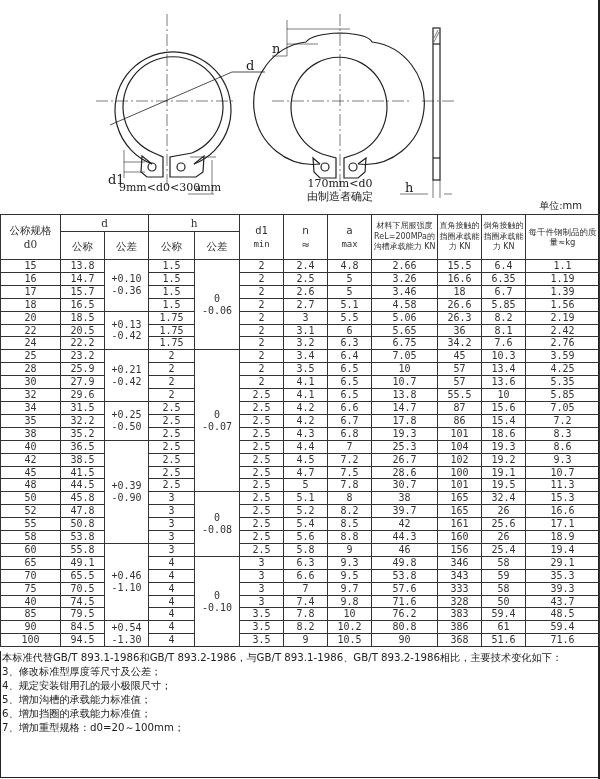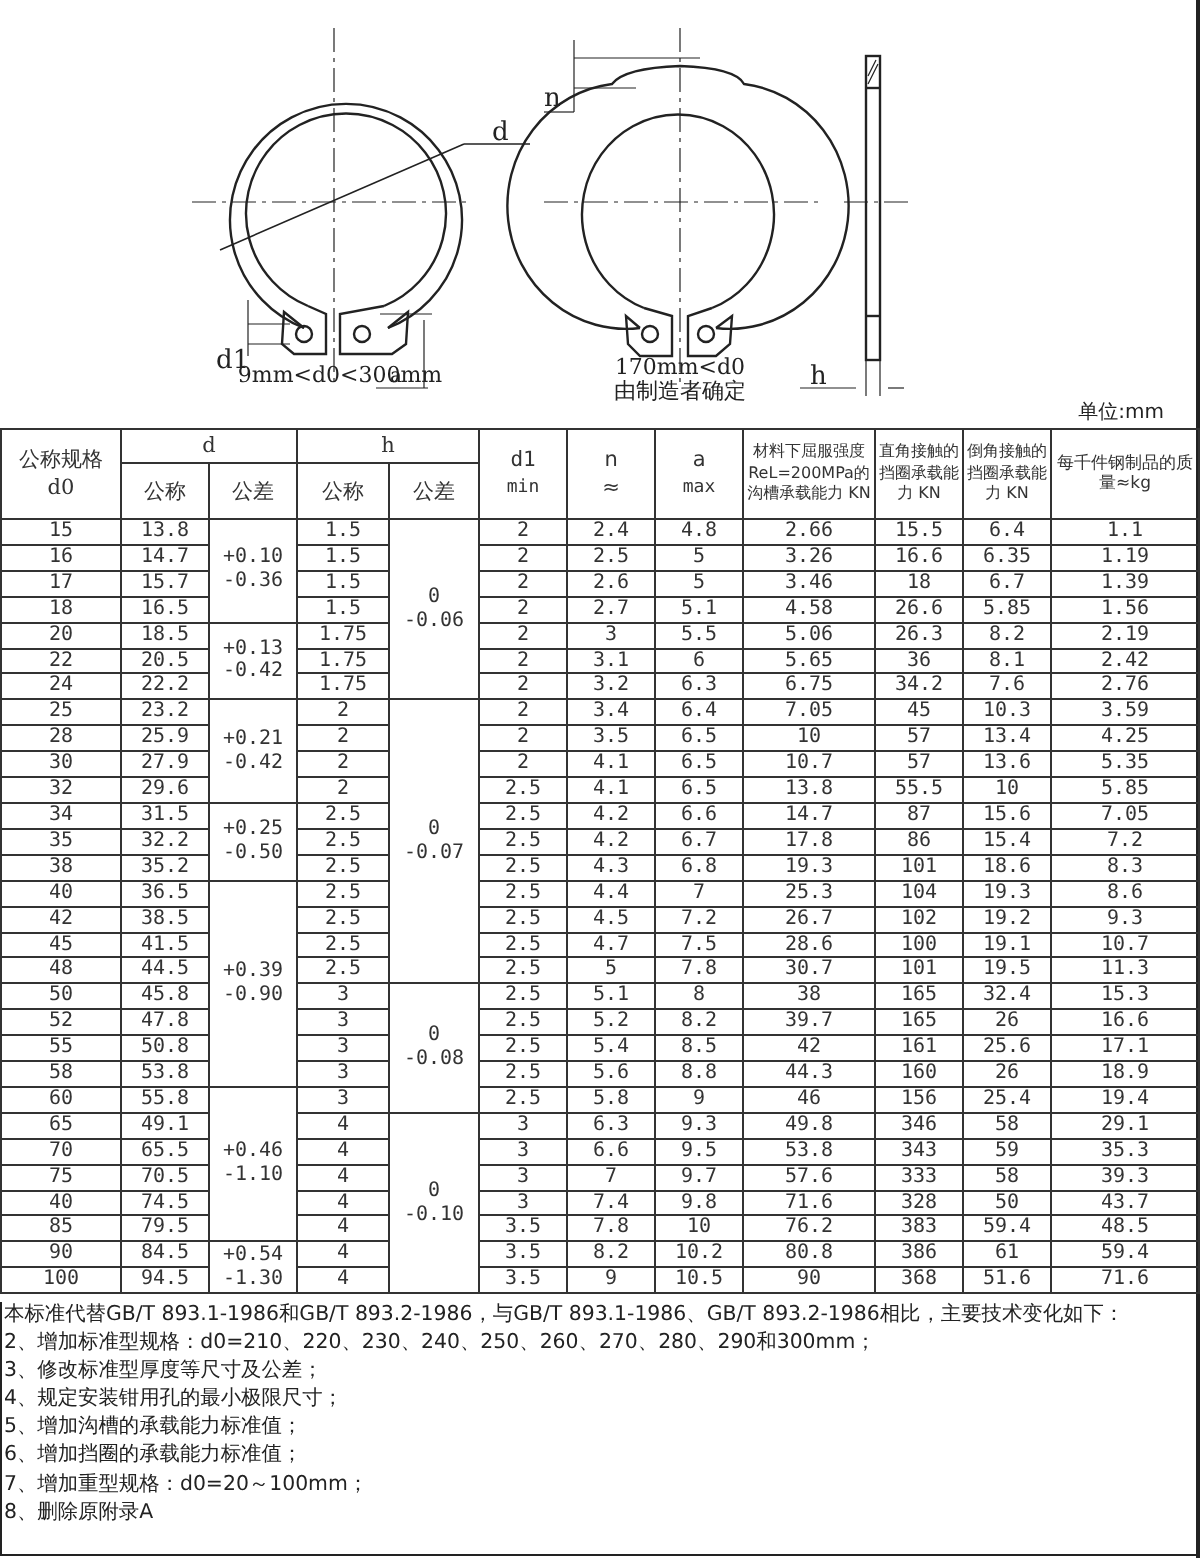--- a/index.html
+++ b/index.html
@@ -528,20 +528,18 @@
         <td>90</td>
         <td>368</td>
         <td>51.6</td>
         <td>71.6</td>
       </tr>
     </tbody>
 </table>
 
 <div class="notes">
   <div>本标准代替GB/T 893.1-1986和GB/T 893.2-1986，与GB/T 893.1-1986、GB/T 893.2-1986相比，主要技术变化如下：</div>
-  <div>2、增加标准型规格：d0=210、220、230、240、250、260、270、280、290和300mm；</div>
   <div>3、修改标准型厚度等尺寸及公差；</div>
   <div>4、规定安装钳用孔的最小极限尺寸；</div>
   <div>5、增加沟槽的承载能力标准值；</div>
   <div>6、增加挡圈的承载能力标准值；</div>
   <div>7、增加重型规格：d0=20～100mm；</div>
-  <div>8、删除原附录A</div>
 </div>
 
 </body></html>

